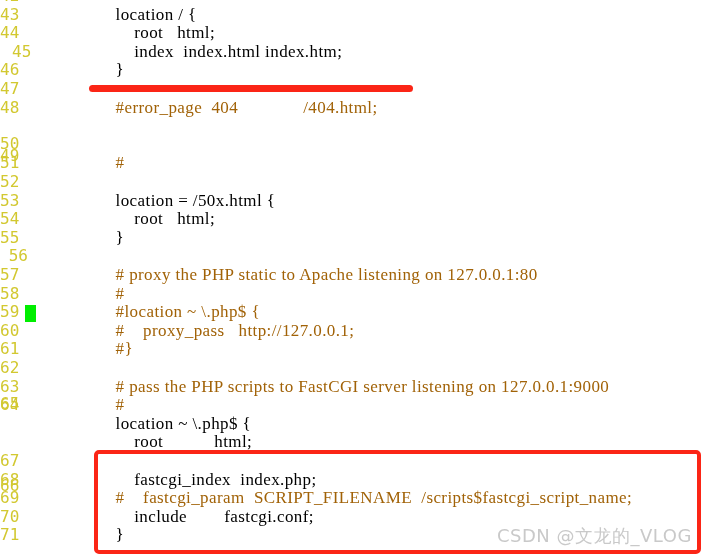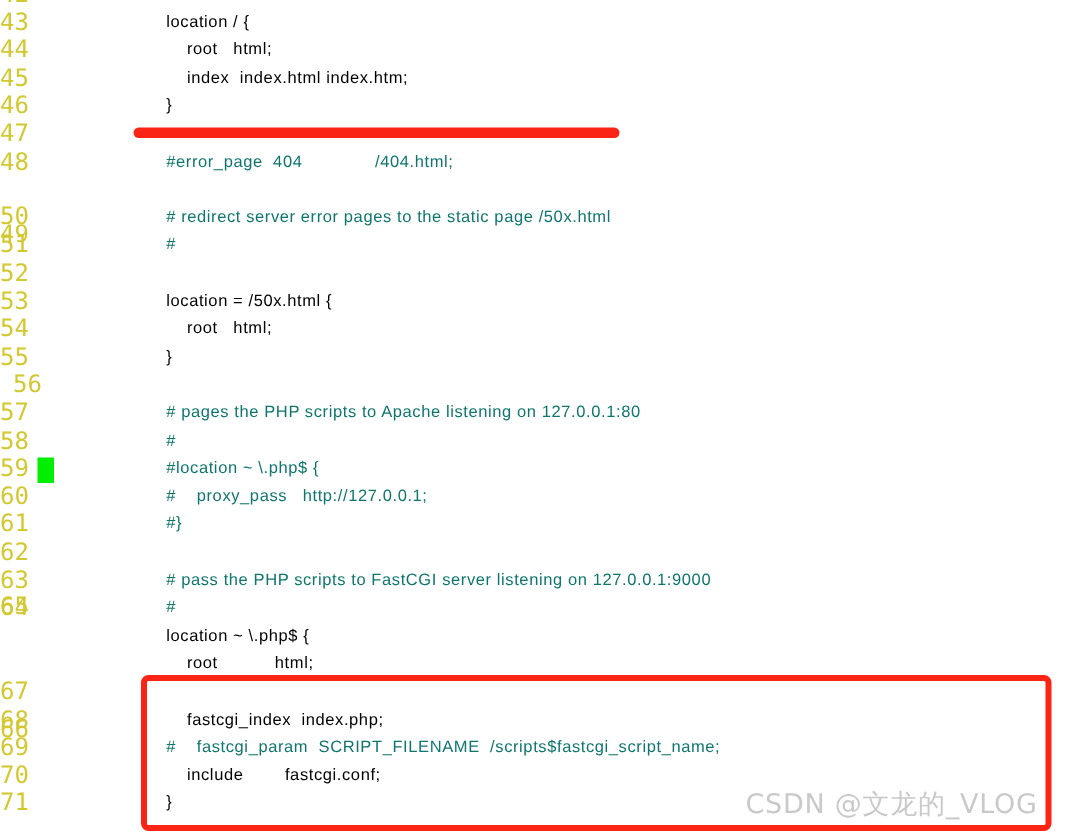--- a/index.html
+++ b/index.html
@@ -42,27 +42,27 @@
     color: #d2c830;
     font-size: 16px;
     font-family: "DejaVu Sans Mono", "Liberation Mono", monospace;
     line-height: 18.6px;
     letter-spacing: 0px;
   }
   .row {
     position: absolute;
     left: 97px;
     white-space: pre;
-    font-size: 11px;
+    font-size: 17px;
     line-height: 18.6px;
-    font-family: Liberation Sans, sans-serif;
+    font-family: Liberation Serif, serif;
     color: #000000;
     letter-spacing: 0.4px;
   }
-  .row.comment { color: #0f766e; }
+  .row.comment { color: #a16207; }
   .row.code { color: #000000; }
 
   .cursor-block {
     position: absolute;
     background: #00ee00;
     width: 11px;
     height: 17px;
   }
 
   .annot-underline {
@@ -90,21 +90,21 @@
 </style>
 </head>
 <body>
 
 <div id="editor">
 
   <div class="gutter" id="gutter">
       <div class="ln" style="top: -13px;">42</div>
       <div class="ln" style="top: 5.6px;">43</div>
       <div class="ln" style="top: 24.2px;">44</div>
-      <div class="ln" style="top: 42.8px;">45</div>
+      <div class="ln" style="top: 42.8px; padding-left: 12px;">45</div>
       <div class="ln" style="top: 61.4px;">46</div>
       <div class="ln" style="top: 80px;">47</div>
       <div class="ln" style="top: 98.6px;">48</div>
       <div class="ln" style="top: 107px; margin-top: 40px;">49</div>
       <div class="ln" style="top: 135px;">50</div>
       <div class="ln" style="top: 154.4px;">51</div>
       <div class="ln" style="top: 173px;">52</div>
       <div class="ln" style="top: 191.6px;">53</div>
       <div class="ln" style="top: 210.2px;">54</div>
       <div class="ln" style="top: 228.8px;">55</div>
@@ -128,27 +128,26 @@
 
   <div class="code-area" id="code-area">
       <div class="row code" style="top: -13px;"></div>
       <div class="row code" style="top: 5.6px;">    location / {</div>
       <div class="row code" style="top: 24.2px;">        root   html;</div>
       <div class="row code" style="top: 42.8px;">        index  index.html index.htm;</div>
       <div class="row code" style="top: 61.4px;">    }</div>
       <div class="row code" style="top: 80px;"></div>
       <div class="row comment" style="top: 98.6px;">    #error_page  404              /404.html;</div>
       <div class="row code" style="top: 117.2px;"></div>
-      <div class="row comment" style="top: 135.8px;">    # redirect server error pages to the static page /50x.html</div>
       <div class="row comment" style="top: 154.4px;">    #</div>
       <div class="row code" style="top: 191.6px;">    location = /50x.html {</div>
       <div class="row code" style="top: 210.2px;">        root   html;</div>
       <div class="row code" style="top: 228.8px;">    }</div>
       <div class="row code" style="top: 247.4px;"></div>
-      <div class="row comment" style="top: 266px;">    # pages the PHP scripts to Apache listening on 127.0.0.1:80</div>
+      <div class="row comment" style="top: 266px;">    # proxy the PHP static to Apache listening on 127.0.0.1:80</div>
       <div class="row comment" style="top: 284.6px;">    #</div>
       <div class="row comment" style="top: 303.2px;">    #location ~ \.php$ {</div>
       <div class="row comment" style="top: 321.8px;">    #    proxy_pass   http://127.0.0.1;</div>
       <div class="row comment" style="top: 340.4px;">    #}</div>
       <div class="row code" style="top: 359px;"></div>
       <div class="row comment" style="top: 377.6px;">    # pass the PHP scripts to FastCGI server listening on 127.0.0.1:9000</div>
       <div class="row comment" style="top: 396.2px;">    #</div>
       <div class="row code" style="top: 414.8px;">    location ~ \.php$ {</div>
       <div class="row code" style="top: 433.4px;">        root           html;</div>
       <div class="row code" style="top: 470.6px;">        fastcgi_index  index.php;</div>

